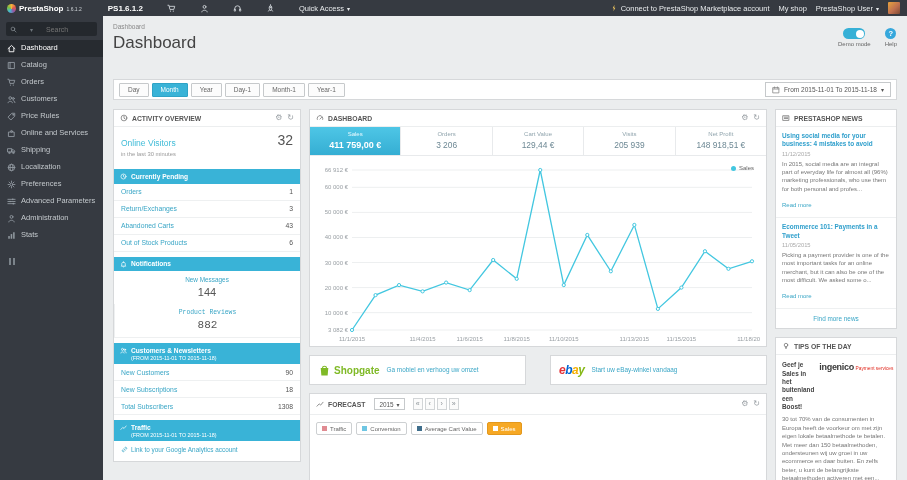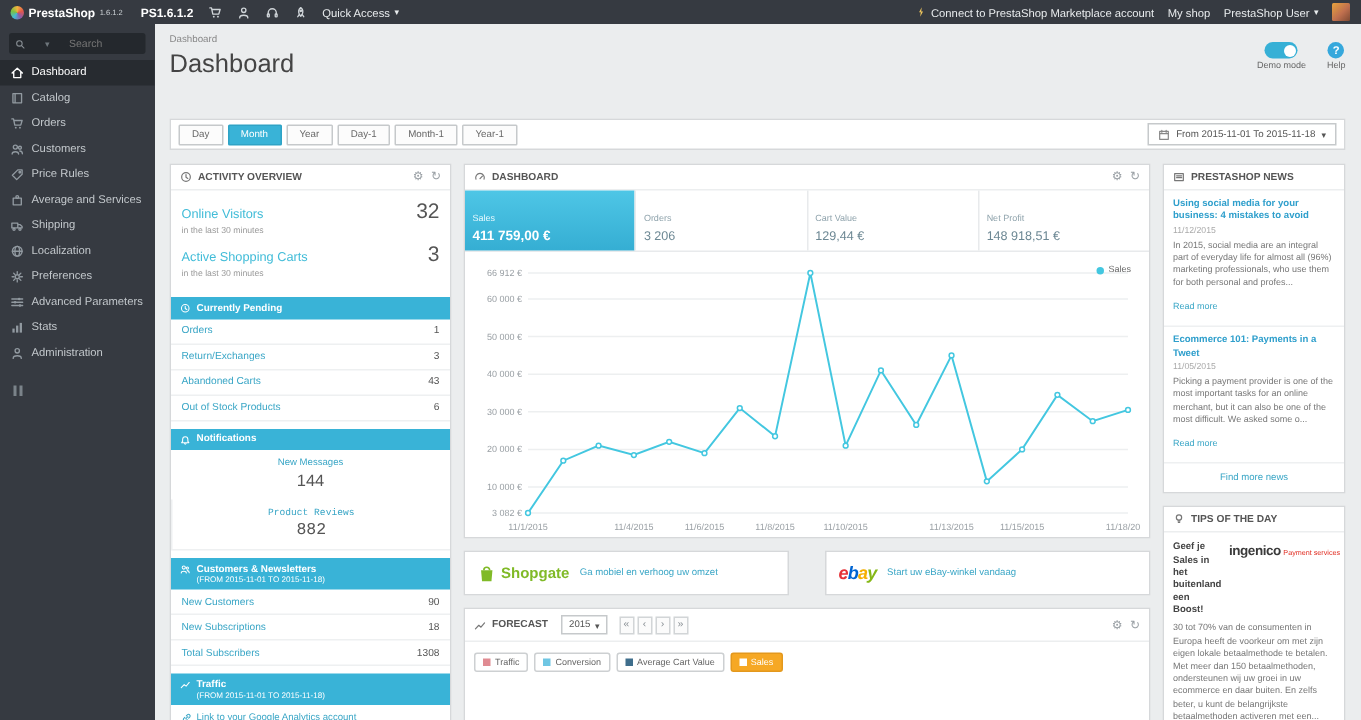--- a/index.html
+++ b/index.html
@@ -4,21 +4,21 @@
 <style>
   * { box-sizing: border-box; margin: 0; padding: 0; }
   html, body { width: 907px; height: 480px; overflow: hidden; background: #ebedee;
     font-family: "Liberation Sans", sans-serif; color: #555; }
   .ic { fill: none; stroke: currentColor; stroke-width: 1; stroke-linecap: round; stroke-linejoin: round; }
   .icf { fill: currentColor; stroke: none; }
   svg { display: block; }
 
   
   .topbar { position: fixed; top: 0; left: 0; right: 0; height: 16px; background: #363a41;
-    color: #fff; display: flex; align-items: center; gap: 10px; padding: 0 7px; font-size: 7.5px; z-index: 20; }
+    color: #fff; display: flex; align-items: center; gap: 24px; padding: 0 7px; font-size: 7.5px; z-index: 20; }
   .brand { display: flex; align-items: center; gap: 3px; cursor: pointer; }
   .logo-circle { width: 9px; height: 9px; border-radius: 50%;
     background: conic-gradient(#f4b33d, #e2574c, #8e5aa8, #44bad6, #7cc142, #f4b33d); }
   .brand-name { font-weight: bold; font-size: 8px; }
   .brand-version { font-size: 5px; color: #cfd4d8; align-self: flex-start; margin-top: 2px; }
   .shop-name { font-weight: bold; font-size: 8px; margin-left: 2px; }
   .tb-icon { color: #cfd4d8; cursor: pointer; }
   .tb-icon svg { width: 9px; height: 9px; }
   .quick-access { background: none; border: none; color: #e9ecee; font-size: 7.5px;
     font-family: inherit; display: flex; align-items: center; gap: 3px; cursor: pointer; }
@@ -97,21 +97,21 @@
   .notif-cell { flex: 1; padding: 5px 2px 6px; cursor: pointer; }
   .notif-cell + .notif-cell { border-left: 1px solid #eef0f1; font-family: Liberation Mono, monospace; }
   .notif-cell a { font-size: 6.4px; color: #3aa6c6; text-decoration: none; display: block; }
   .notif-cell .val { font-size: 11px; color: #555; margin-top: 3px; }
   .traffic-link { padding: 5px 7px 8px; font-size: 6.4px; color: #3aa6c6; display: flex;
     gap: 3px; align-items: center; cursor: pointer; }
   .traffic-link svg { width: 7px; height: 7px; flex: none; }
 
   
   .kpis { display: flex; border-bottom: 1px solid #e8eaec; }
-  .kpi { flex: 1; padding: 16px 5px 5px; border-right: 1px solid #e8eaec; cursor: pointer; min-width: 0; }
+  .kpi { flex: 1; padding: 4px 5px 5px; border-right: 1px solid #e8eaec; cursor: pointer; min-width: 0; text-align: center; }
   .kpi:last-child { border-right: none; }
   .kpi .lab { font-size: 6px; color: #90a4ad; white-space: nowrap; }
   .kpi .val { font-size: 8.4px; color: #6d8894; margin-top: 3px; white-space: nowrap; }
   .kpi.active { background: linear-gradient(#4ec6e6, #35aed3); }
   .kpi.active .lab { color: #eafaff; }
   .kpi.active .val { color: #fff; font-weight: bold; font-size: 9px; }
   .chart-wrap { position: relative; padding: 6px 6px 2px; }
   .chart-wrap svg { width: 100%; font-family: "Liberation Sans", sans-serif; }
   .chart-legend { position: absolute; top: 9px; right: 12px; display: flex; align-items: center;
     gap: 3px; font-size: 6px; color: #666; }
@@ -261,21 +261,21 @@
           <path d="M1.4 5.4 5.4 1.4h3.2v3.2L4.6 8.6z"></path>
           <circle cx="6.9" cy="3.1" r=".6"></circle>
         </svg>
         <span>Price Rules</span>
       </li>
     <li>
         <svg class="ic" viewBox="0 0 10 10">
           <rect x="2" y="3.4" width="6" height="5"></rect>
           <circle cx="5" cy="2.6" r="1"></circle>
         </svg>
-        <span>Average and Services</span>
+        <span>Online and Services</span>
       </li>
     <li>
         <svg class="ic" viewBox="0 0 10 10">
           <path d="M1 3h4.4v3.6H1zM5.4 4.2h1.8L8.6 5.6v1H5.4z"></path>
           <circle cx="2.6" cy="7.6" r=".8"></circle>
           <circle cx="7" cy="7.6" r=".8"></circle>
         </svg>
         <span>Shipping</span>
       </li>
     <li>
@@ -296,33 +296,33 @@
     <li>
         <svg class="ic" viewBox="0 0 10 10">
           <path d="M1 2.6h8M1 5h8M1 7.4h8"></path>
           <circle class="icf" cx="6.4" cy="2.6" r=".9"></circle>
           <circle class="icf" cx="3.4" cy="5" r=".9"></circle>
           <circle class="icf" cx="7" cy="7.4" r=".9"></circle>
         </svg>
         <span>Advanced Parameters</span>
       </li>
     <li>
+        <svg class="ic" viewBox="0 0 10 10">
+          <circle cx="5" cy="3.2" r="1.6"></circle>
+          <path d="M2 8.8c0-2.6 6-2.6 6 0"></path>
+        </svg>
+        <span>Administration</span>
+      </li>
+    <li>
         <svg viewBox="0 0 10 10">
           <rect class="icf" x="1.4" y="5.6" width="1.7" height="3"></rect>
           <rect class="icf" x="4.1" y="3.4" width="1.7" height="5.2"></rect>
           <rect class="icf" x="6.8" y="1.4" width="1.7" height="7.2"></rect>
         </svg>
         <span>Stats</span>
-      </li>
-    <li>
-        <svg class="ic" viewBox="0 0 10 10">
-          <circle cx="5" cy="3.2" r="1.6"></circle>
-          <path d="M2 8.8c0-2.6 6-2.6 6 0"></path>
-        </svg>
-        <span>Administration</span>
       </li>
   </ul>
   <div class="collapse-btn"><i></i><i></i></div>
 </nav>
 
 <main class="main">
 
   <div class="page-head">
     <div>
       <div class="breadcrumb">Dashboard</div>
@@ -372,25 +372,20 @@
           <span class="head-tools">
             <span class="tool">⚙</span>
             <span class="tool">↻</span>
           </span>
         </div>
         <div class="big-stats">
           <div class="big-stat-row">
             <span><a>Online Visitors</a>
               <span class="sub">in the last 30 minutes</span></span>
             <span class="num">32</span>
-          </div>
-          <div class="big-stat-row">
-            <span><a>Active Shopping Carts</a>
-              <span class="sub">in the last 30 minutes</span></span>
-            <span class="num">3</span>
           </div>
         </div>
 
         <div class="sec-head">
           <svg class="ic" viewBox="0 0 10 10">
               <circle cx="5" cy="5" r="3.6"></circle>
               <path d="M5 3v2.2l1.5 1"></path>
             </svg>
           <span>Currently Pending</span>
         </div>
@@ -486,20 +481,24 @@
               <div class="lab">Sales</div>
               <div class="val">411 759,00 €</div>
             </div>
           <div class="kpi">
               <div class="lab">Orders</div>
               <div class="val">3 206</div>
             </div>
           <div class="kpi">
               <div class="lab">Cart Value</div>
               <div class="val">129,44 €</div>
+            </div>
+          <div class="kpi">
+              <div class="lab">Visits</div>
+              <div class="val">205 939</div>
             </div>
           <div class="kpi">
               <div class="lab">Net Profit</div>
               <div class="val">148 918,51 €</div>
             </div>
         </div>
         <div class="chart-wrap">
           <div class="chart-legend">
             <span class="dot"></span>
             <span>Sales</span>

